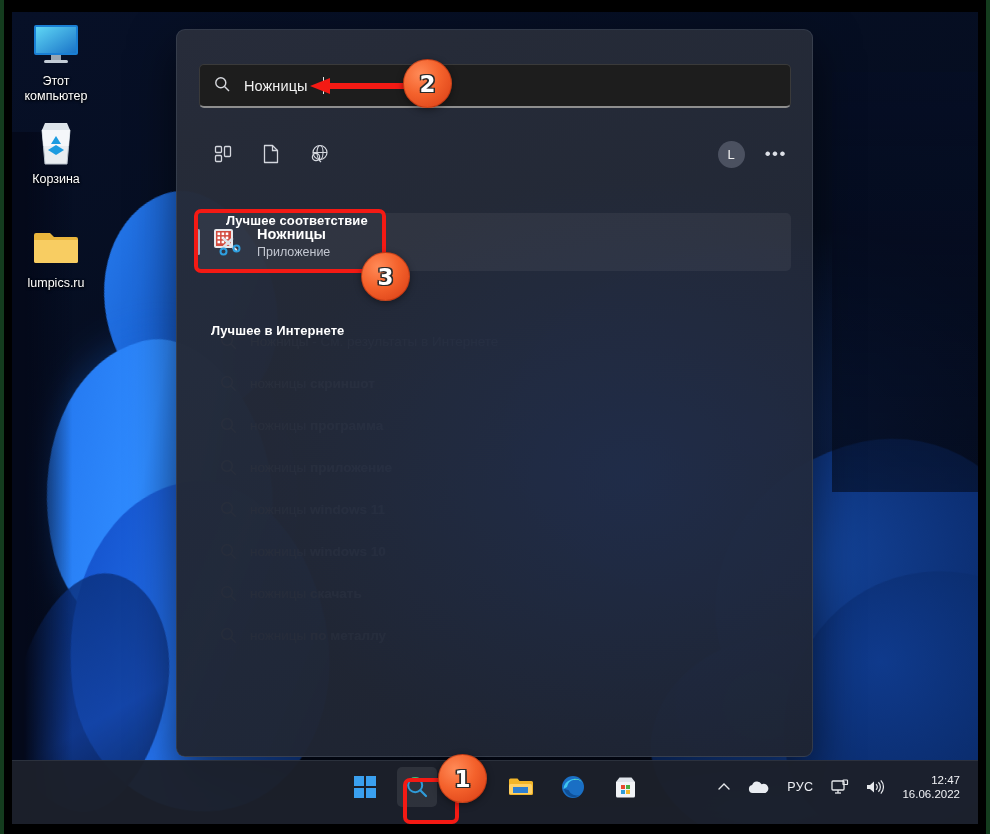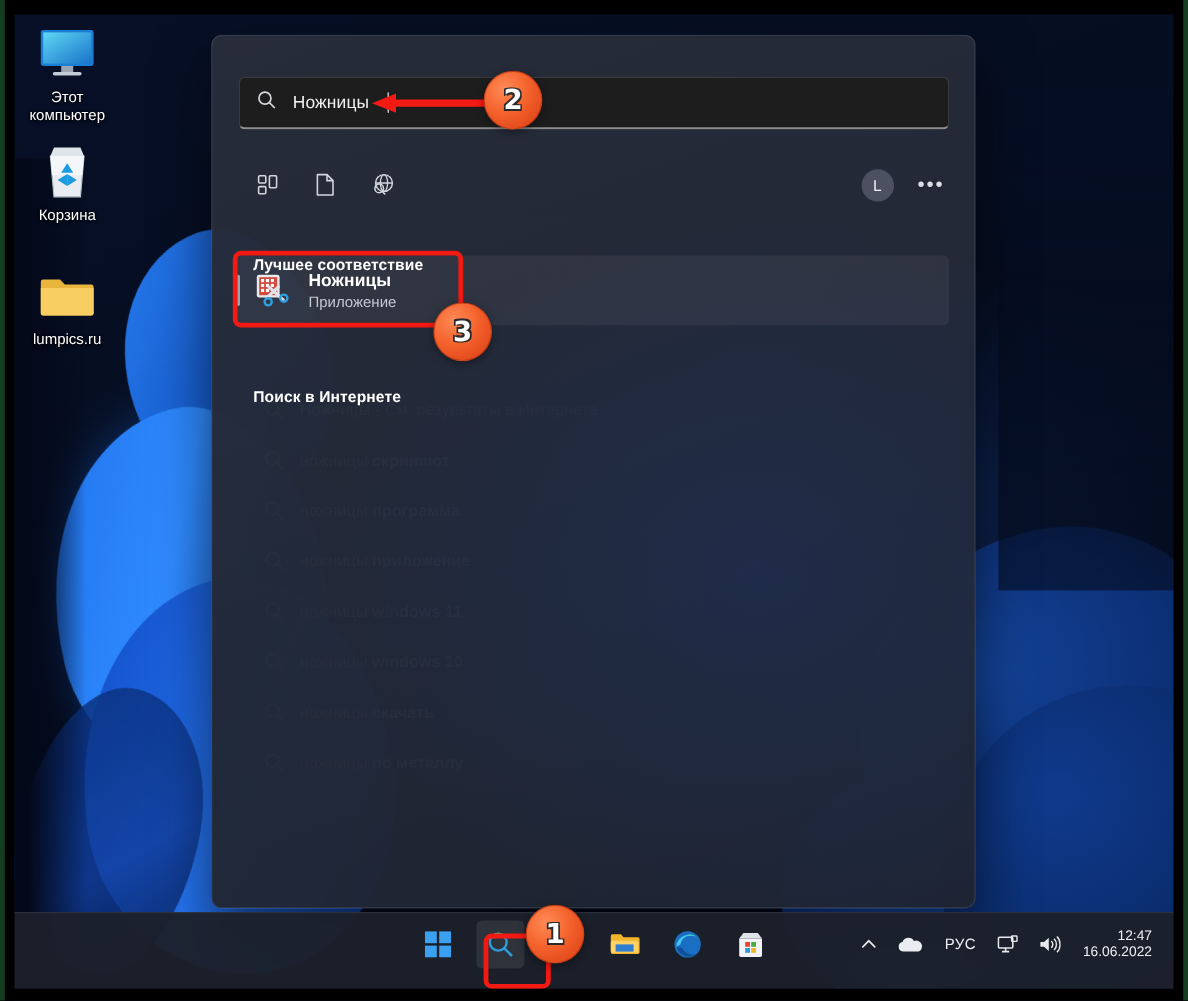--- a/index.html
+++ b/index.html
@@ -191,21 +191,21 @@
   }
 
   .section-title {
     position: absolute;
     left: 34px;
     color: #ffffff;
     font-size: 13px;
     font-weight: bold;
     letter-spacing: 0.1px;
   }
-  #title-best { top: 183px; }
+  #title-best { top: 183px; margin-left: 15px; }
   #title-web  { top: 293px; }
 
   #best-match {
     position: absolute;
     left: 197px; top: 213px;
     width: 594px; height: 58px;
     background: rgba(255,255,255,0.055);
     border-radius: 5px;
     display: flex;
     align-items: center;
@@ -405,21 +405,21 @@
           <circle cx="7" cy="13" r="3.6" fill="none" stroke="#d4d7de" stroke-width="1.3"></circle>
           <line x1="9.6" y1="15.6" x2="12" y2="18" stroke="#d4d7de" stroke-width="1.3"></line>
         </svg>
       </div>
       <div id="fb-spacer"></div>
       <div id="avatar">L</div>
       <div id="more-btn">•••</div>
     </div>
 
     <div class="section-title" id="title-best">Лучшее соответствие</div>
-    <div class="section-title" id="title-web">Поиск в Интернете</div>
+    <div class="section-title" id="title-web">Лучшее в Интернете</div>
   </div>
 
   <div id="best-match">
     <div id="sel-bar"></div>
     <div id="best-icon">
       <svg width="32" height="32" viewBox="0 0 32 32">
         <rect x="3" y="3" width="19" height="19" rx="2" fill="#e8e9ec"></rect>
         <rect x="5" y="5" width="15" height="15" fill="#d24b3e"></rect>
         <g fill="#ffffff">
           <rect x="6.5" y="6.5" width="2.6" height="2.6"></rect>

